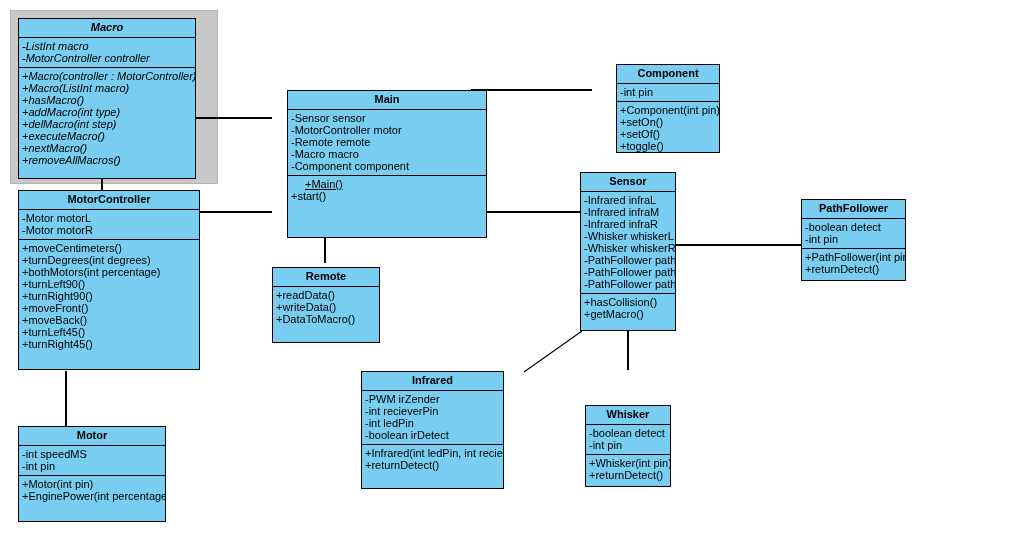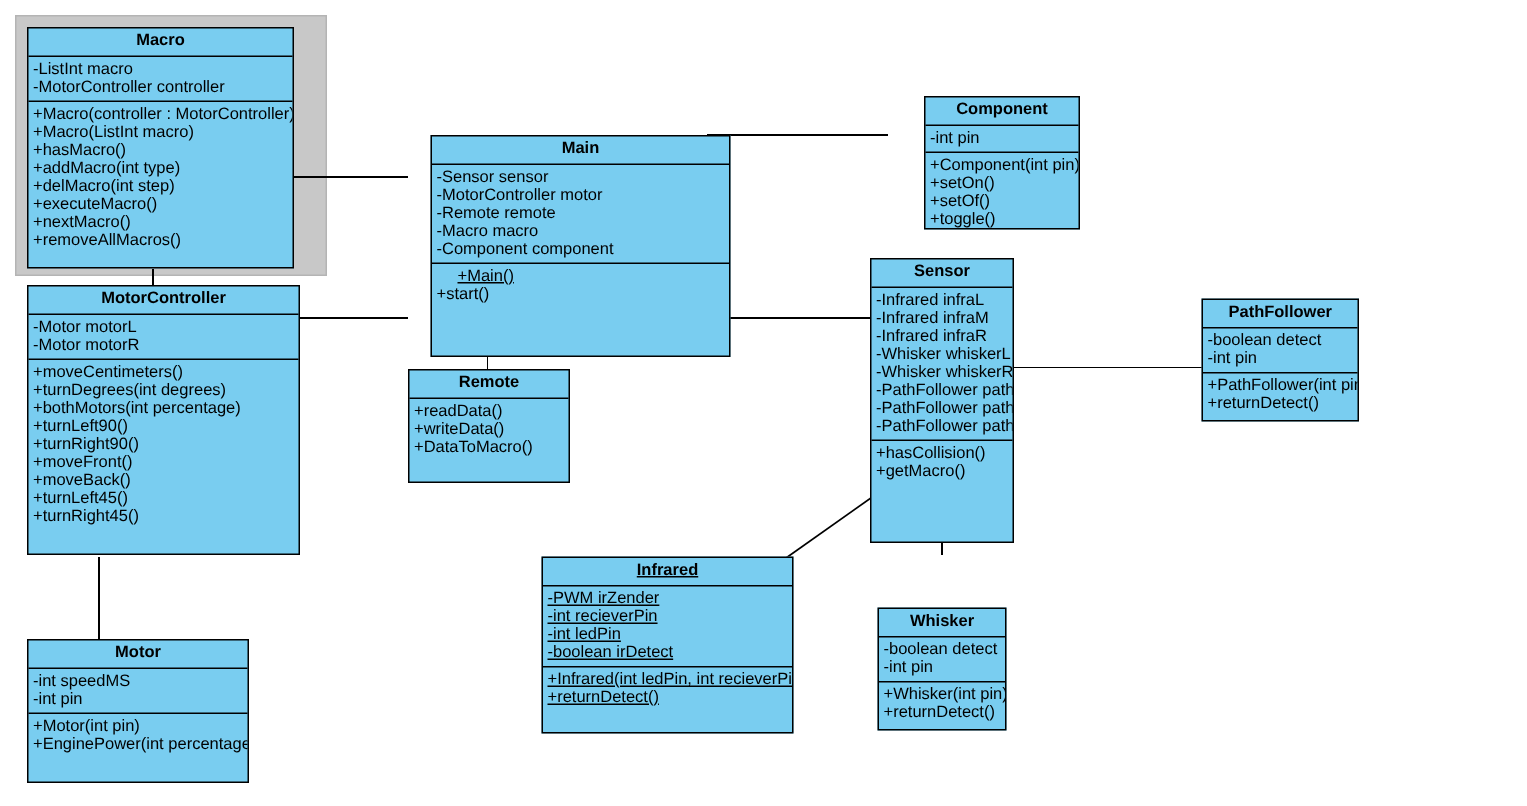--- a/index.html
+++ b/index.html
@@ -94,21 +94,21 @@
 
     <path class="edge" d="M 471 212 L 580 212"></path>
 
     <path class="edge" d="M 676 245 L 802 245"></path>
 
     <path class="edge-diag" d="M 582 331 L 524 372"></path>
 
     <path class="edge" d="M 628 331 L 628 370"></path>
   </svg>
 
-  <div class="uml-class" style="left:18px; top:18px; width:178px; height:161px;">
+  <div class="uml-class" style="left:18px; top:18px; width:178px; height:161px;font-style:italic;">
     <div class="uml-title">Macro</div>
     <div class="uml-compartment">
       <div class="uml-row">-ListInt macro</div>
       <div class="uml-row">-MotorController controller</div>
     </div>
     <div class="uml-compartment last">
       <div class="uml-row">+Macro(controller : MotorController)</div>
       <div class="uml-row">+Macro(ListInt macro)</div>
       <div class="uml-row">+hasMacro()</div>
       <div class="uml-row">+addMacro(int type)</div>
@@ -158,21 +158,21 @@
       <div class="uml-row">-Remote remote</div>
       <div class="uml-row">-Macro macro</div>
       <div class="uml-row">-Component component</div>
     </div>
     <div class="uml-compartment last">
       <div class="uml-row static">+Main()</div>
       <div class="uml-row">+start()</div>
     </div>
   </div>
 
-  <div class="uml-class" style="left:272px; top:246px; width:108px; height:76px;">
+  <div class="uml-class" style="left:272px; top:267px; width:108px; height:76px;">
     <div class="uml-title">Remote</div>
     <div class="uml-compartment last">
       <div class="uml-row">+readData()</div>
       <div class="uml-row">+writeData()</div>
       <div class="uml-row">+DataToMacro()</div>
     </div>
   </div>
 
   <div class="uml-class" style="left:616px; top:64px; width:104px; height:89px;">
     <div class="uml-title">Component</div>
@@ -180,21 +180,21 @@
       <div class="uml-row">-int pin</div>
     </div>
     <div class="uml-compartment last">
       <div class="uml-row">+Component(int pin)</div>
       <div class="uml-row">+setOn()</div>
       <div class="uml-row">+setOf()</div>
       <div class="uml-row">+toggle()</div>
     </div>
   </div>
 
-  <div class="uml-class" style="left:580px; top:172px; width:96px; height:190px;">
+  <div class="uml-class" style="left:580px; top:172px; width:96px; height:159px;">
     <div class="uml-title">Sensor</div>
     <div class="uml-compartment">
       <div class="uml-row">-Infrared infraL</div>
       <div class="uml-row">-Infrared infraM</div>
       <div class="uml-row">-Infrared infraR</div>
       <div class="uml-row">-Whisker whiskerL</div>
       <div class="uml-row">-Whisker whiskerR</div>
       <div class="uml-row">-PathFollower pathL</div>
       <div class="uml-row">-PathFollower pathM</div>
       <div class="uml-row">-PathFollower pathR</div>
@@ -210,21 +210,21 @@
     <div class="uml-compartment">
       <div class="uml-row">-boolean detect</div>
       <div class="uml-row">-int pin</div>
     </div>
     <div class="uml-compartment last">
       <div class="uml-row">+PathFollower(int pin)</div>
       <div class="uml-row">+returnDetect()</div>
     </div>
   </div>
 
-  <div class="uml-class" style="left:361px; top:371px; width:168px; height:118px;text-decoration:underline;">
+  <div class="uml-class" style="left:361px; top:371px; width:143px; height:118px;">
     <div class="uml-title">Infrared</div>
     <div class="uml-compartment">
       <div class="uml-row">-PWM irZender</div>
       <div class="uml-row">-int recieverPin</div>
       <div class="uml-row">-int ledPin</div>
       <div class="uml-row">-boolean irDetect</div>
     </div>
     <div class="uml-compartment last">
       <div class="uml-row">+Infrared(int ledPin, int recieverPin)</div>
       <div class="uml-row">+returnDetect()</div>

